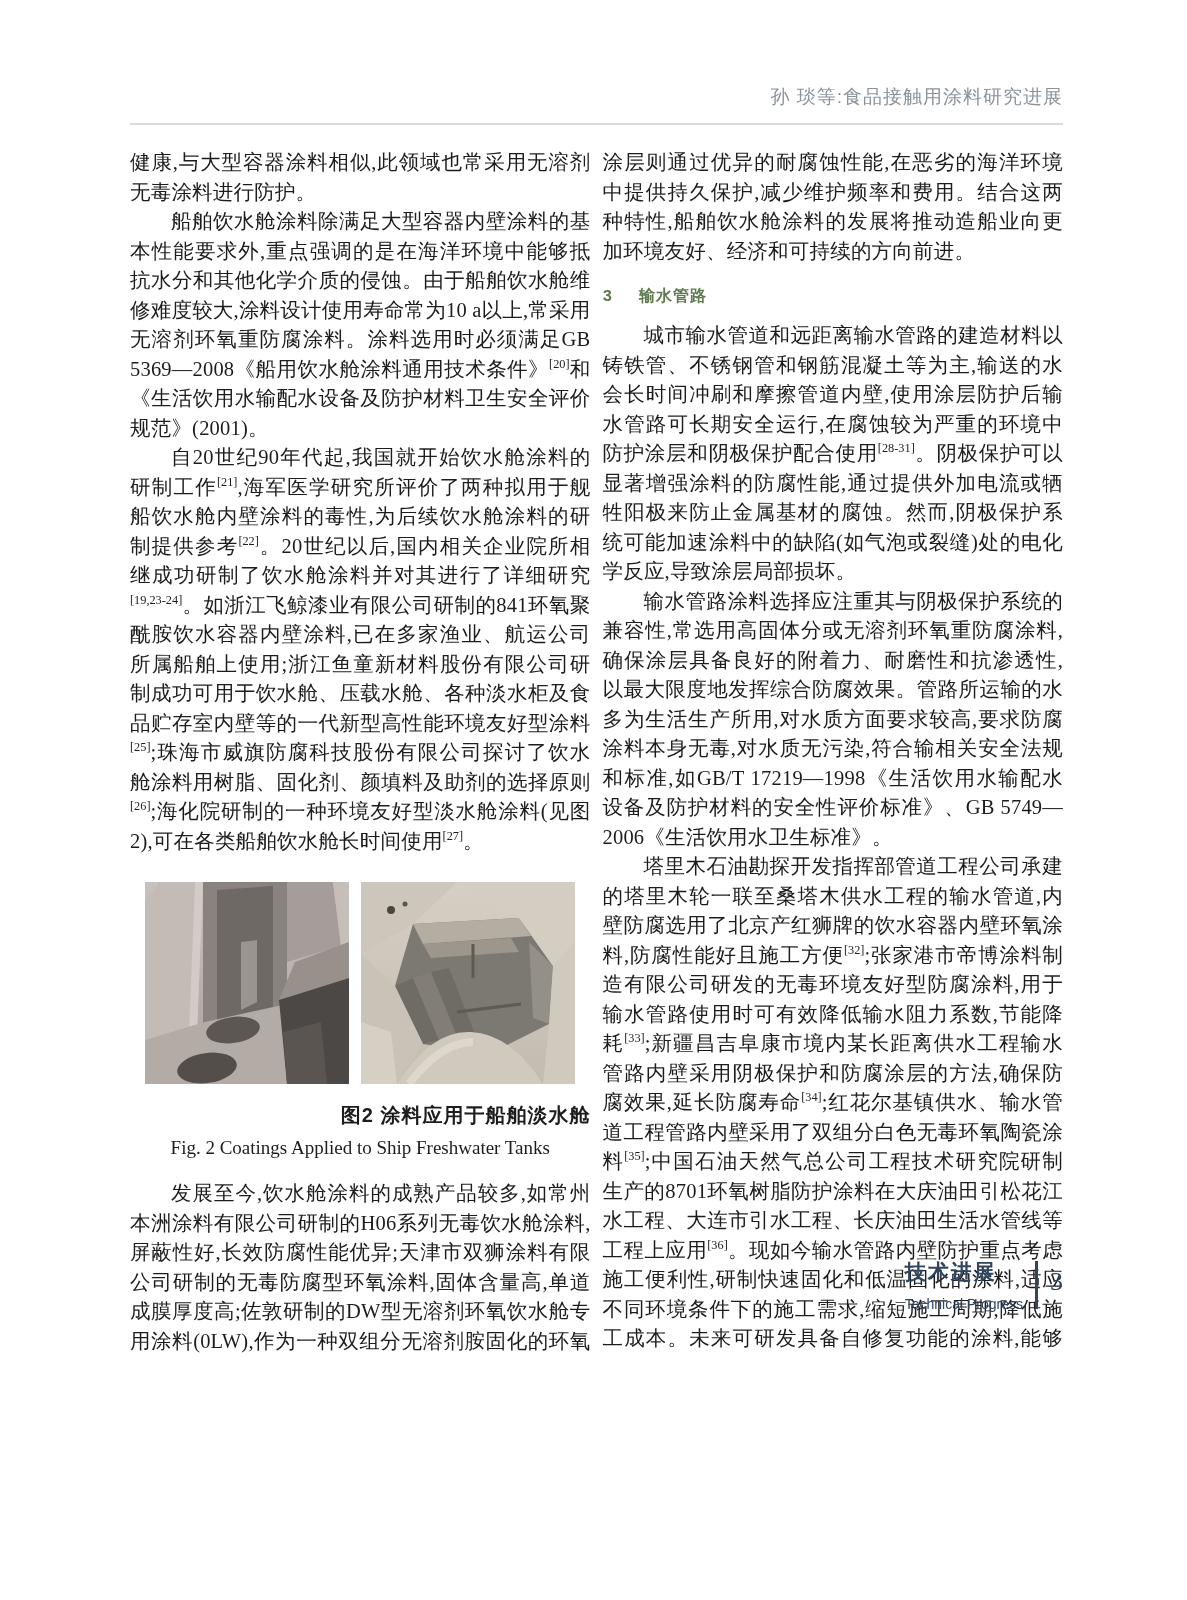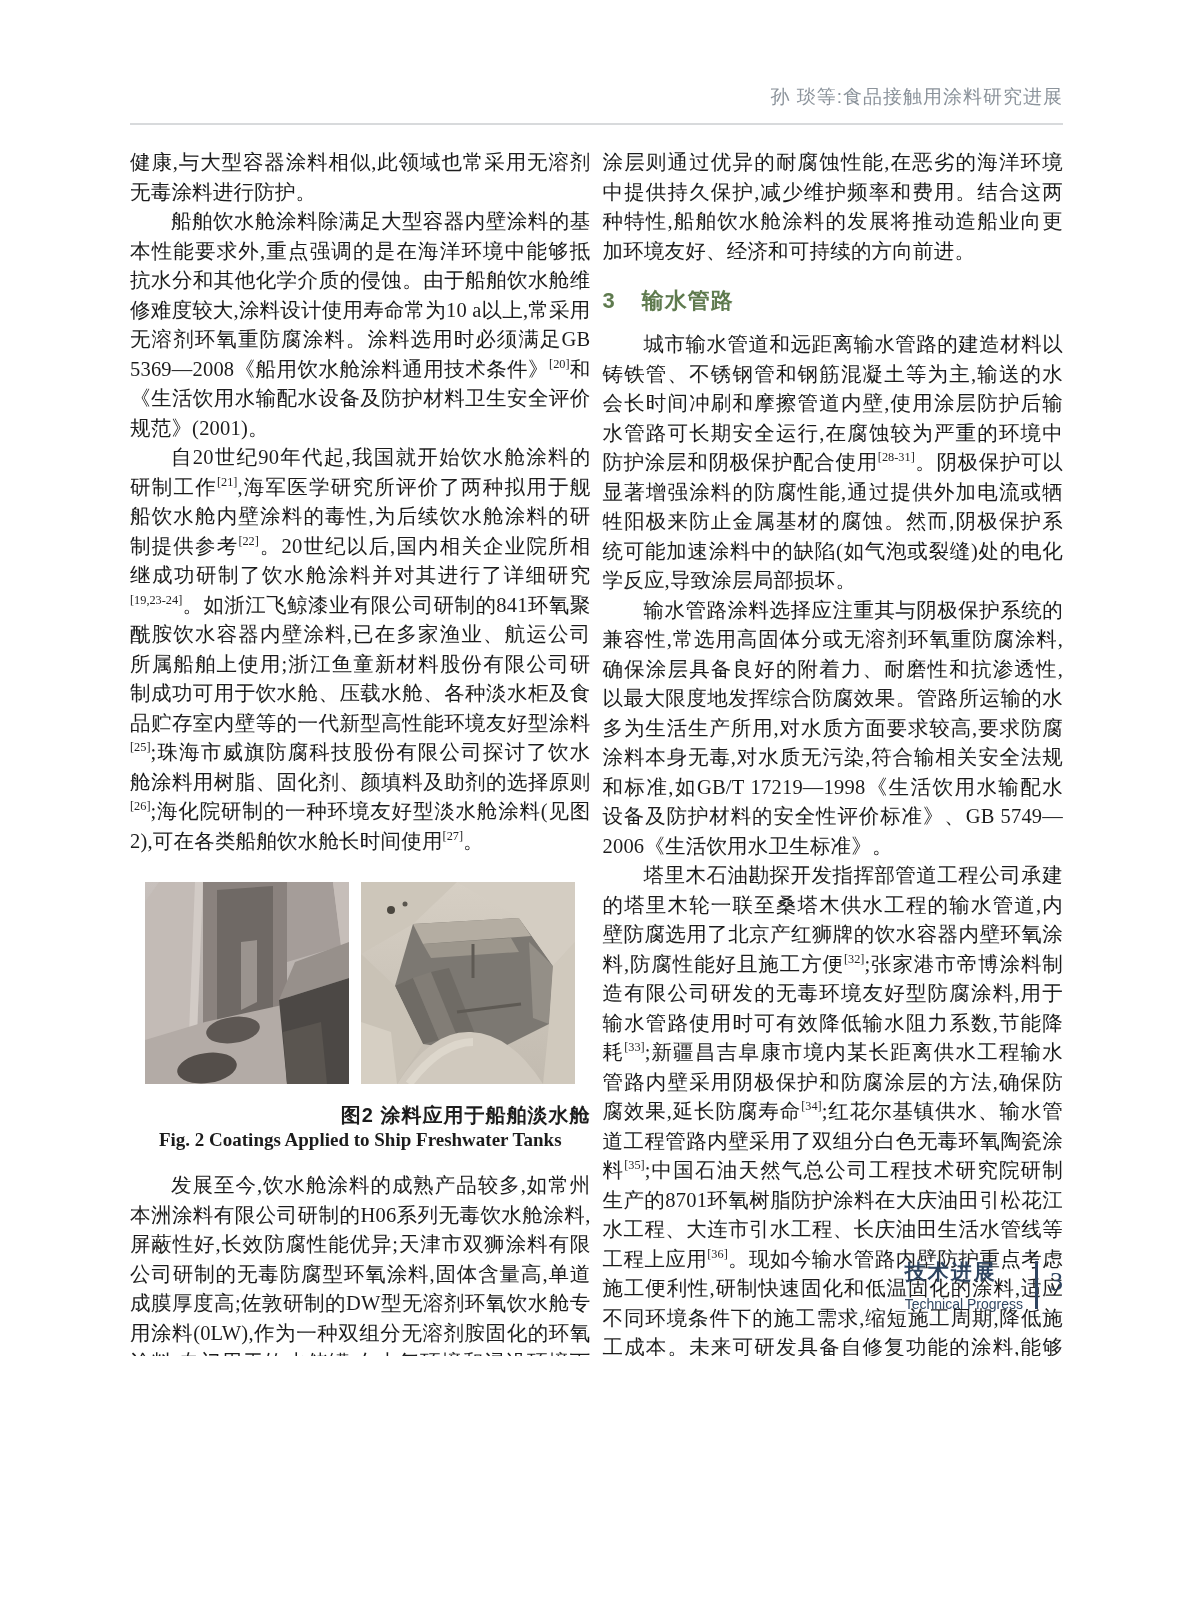--- a/index.html
+++ b/index.html
@@ -43,23 +43,23 @@
     letter-spacing:0.2px;
   }
   p.body.indent{text-indent:2em;}
   p.body sup{
     font-size:0.60em;
     vertical-align:super;
     line-height:0;
     letter-spacing:0;
   }
   h2.section{
-    font-family:Liberation Sans, sans-serif;
+    font-family:Liberation Mono, monospace;
     color:var(--accent-green);
-    font-size:22px;
+    font-size:16px;
     font-weight:bold;
     margin:20px 0 14px 0;
     letter-spacing:1px;
   }
   h2.section .sec-num{display:inline-block;margin-right:26px;}
   figure.fig{
     margin:26px 0 20px 0;
   }
   .photos{
     display:flex;
@@ -71,23 +71,24 @@
   figcaption .cap-zh{
     font-family:"Liberation Sans","DejaVu Sans",sans-serif;
     font-weight:bold;
     font-size:20px;
     text-align:right;
     margin-top:18px;
     letter-spacing:1px;
   }
   figcaption .cap-en{
     font-family:"Liberation Serif","DejaVu Serif",serif;
-    font-weight:bold;
+    font-weight:normal;
     font-size:19px;
     text-align:center;
+    margin-top:8px;
   }
   .page-footer{
     position:absolute;
     right:124px;
     bottom:44px;
     display:flex;
     align-items:center;
     gap:12px;
   }
   .footer-labels{display:flex;flex-direction:column;}

